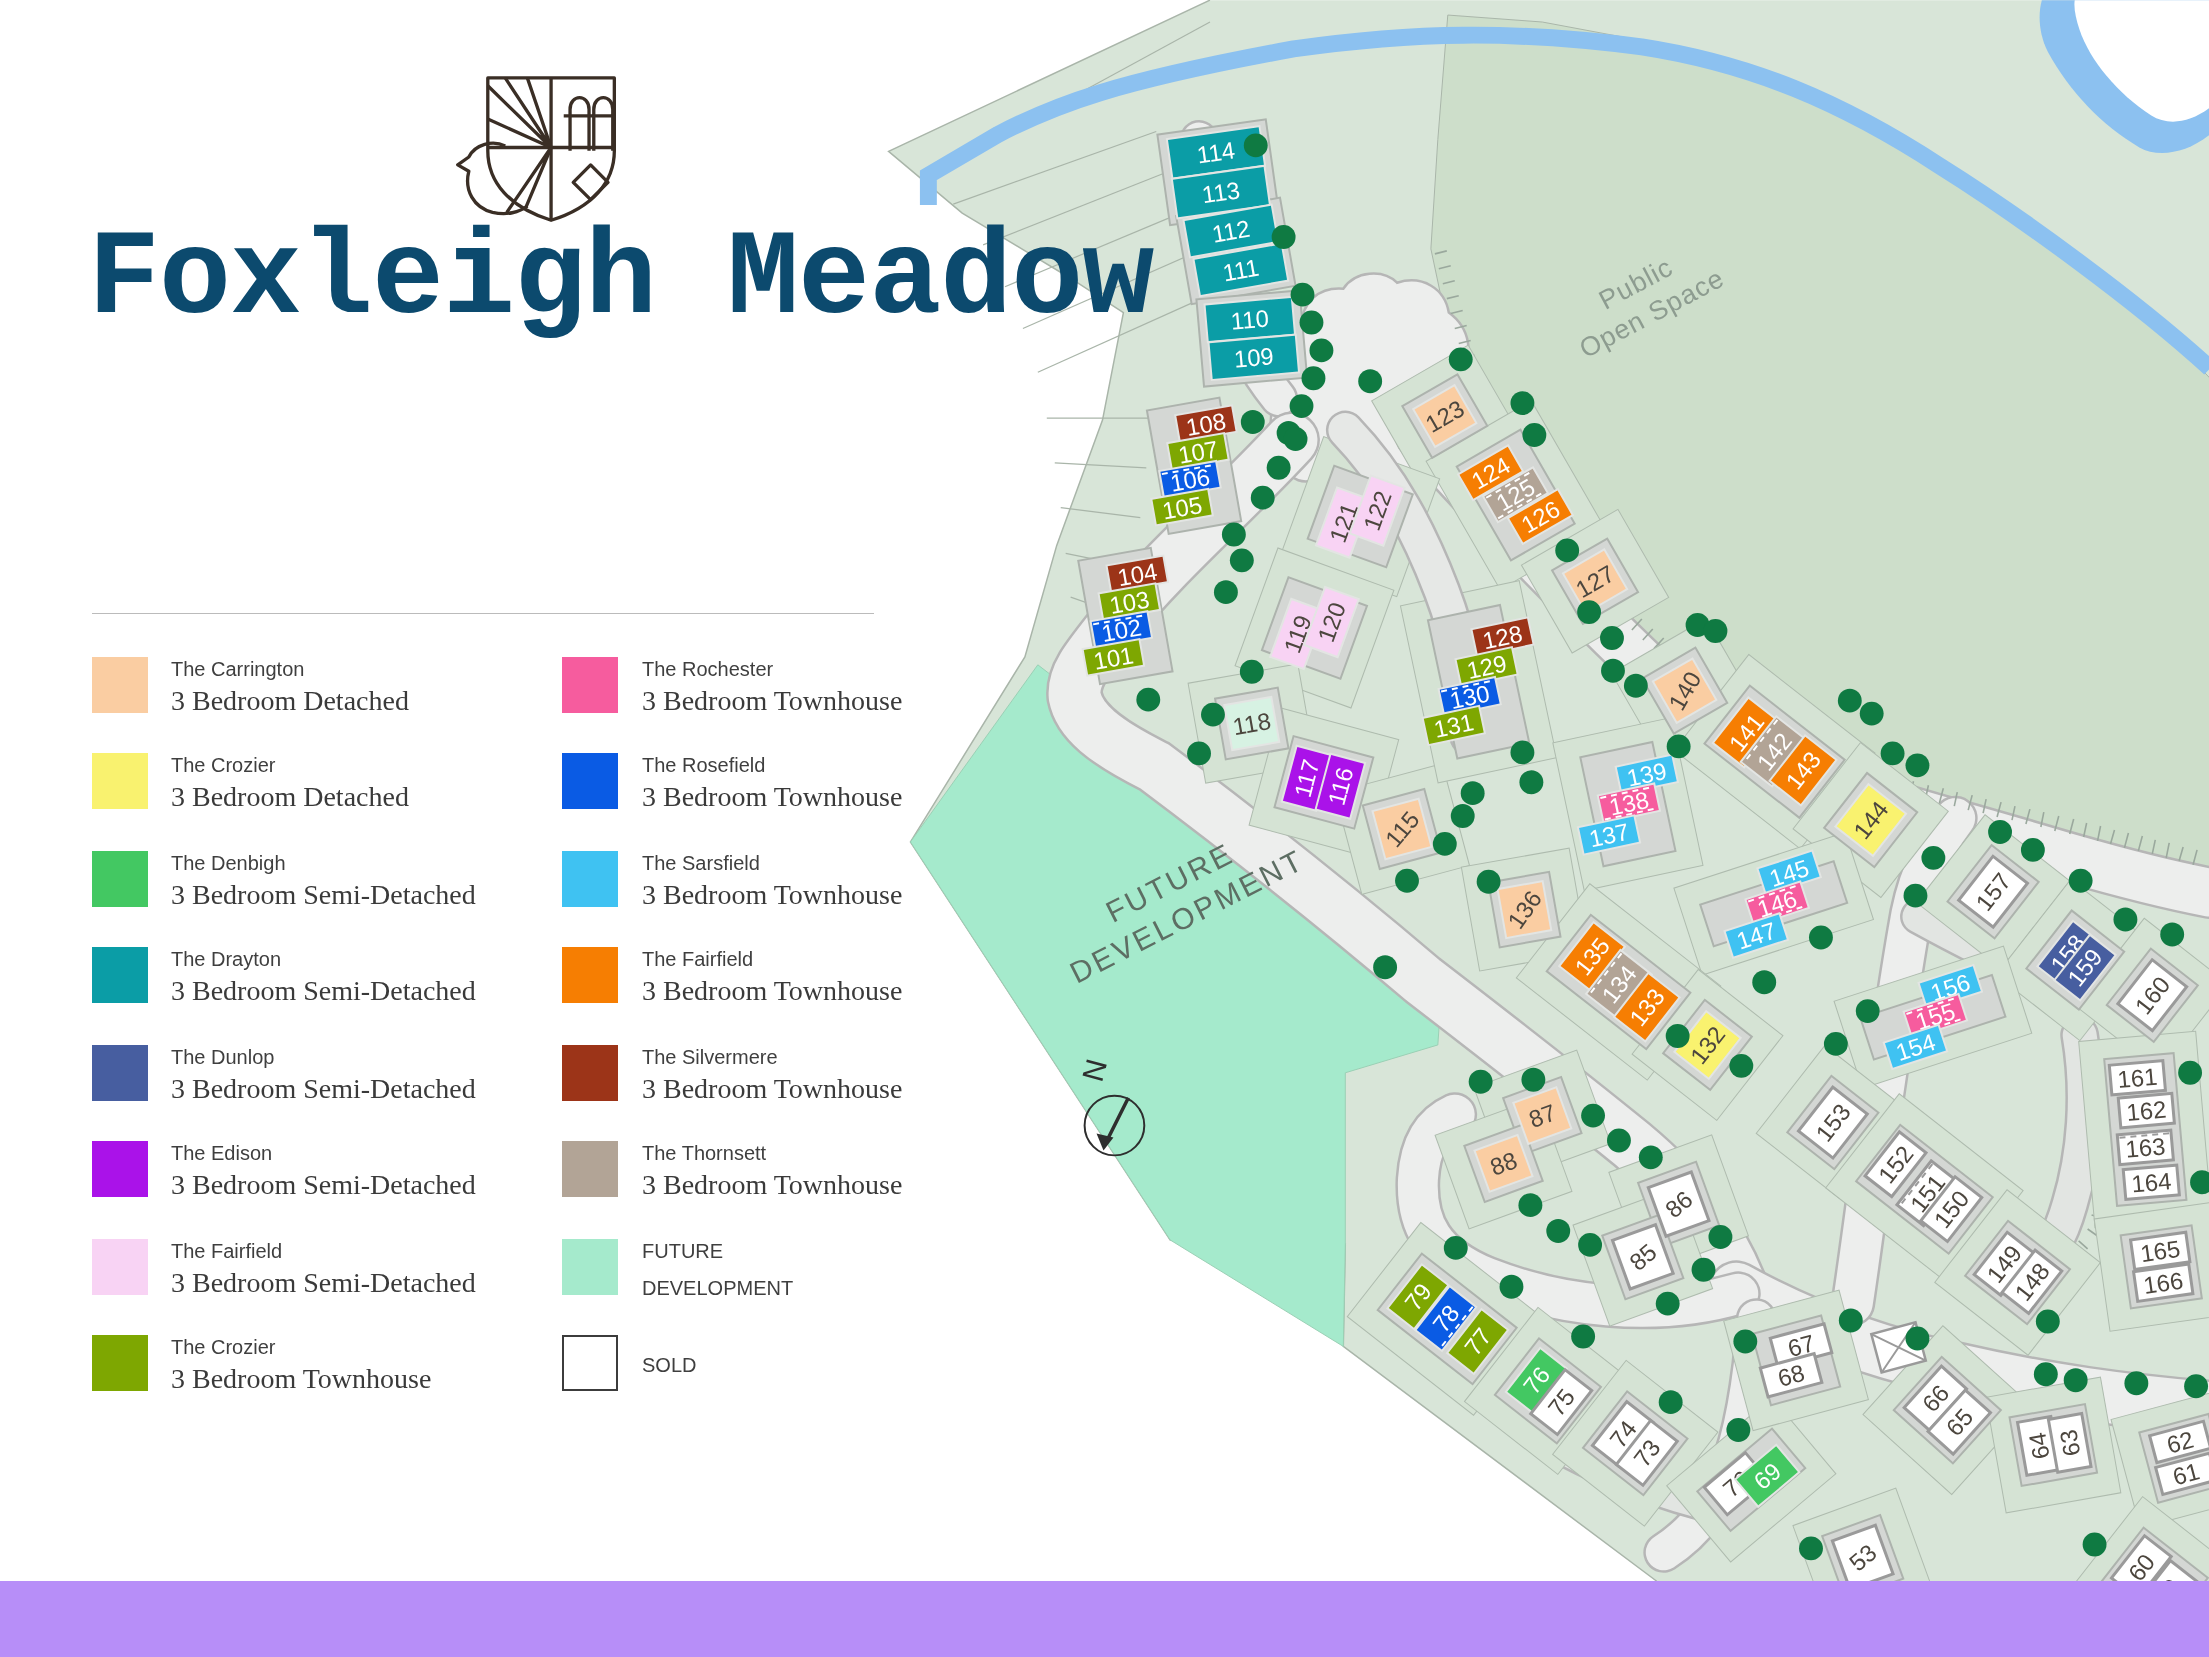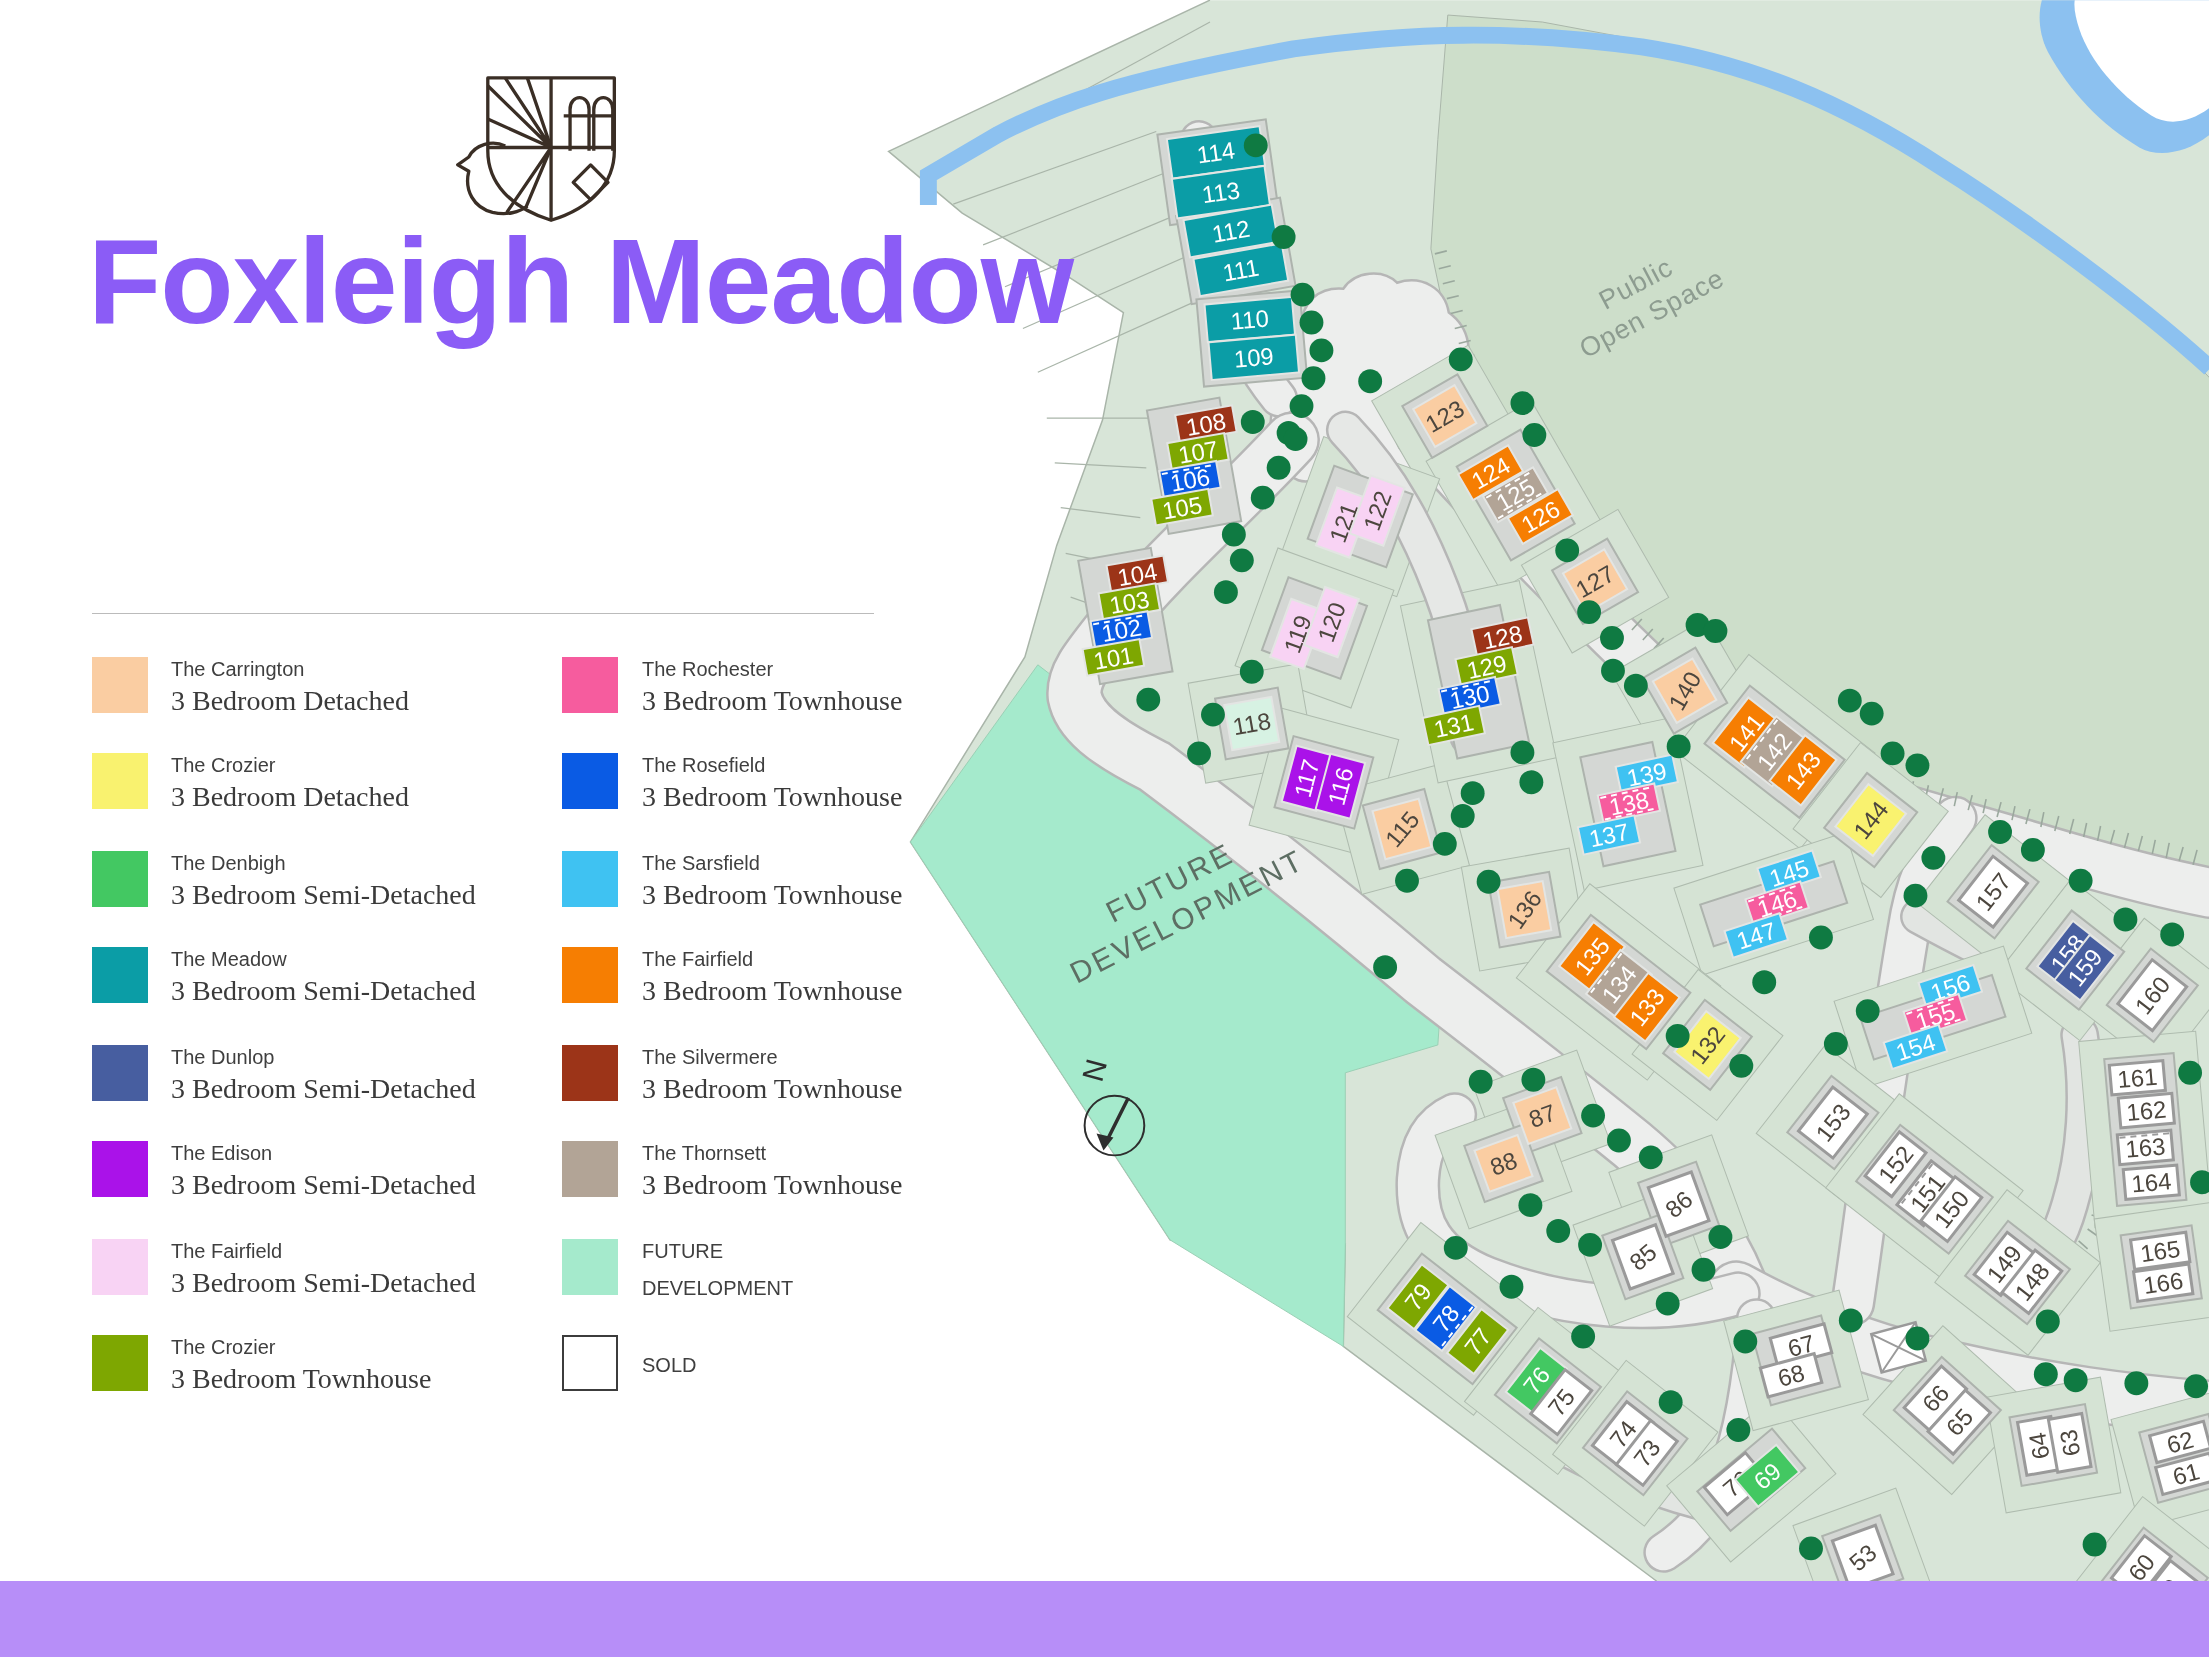--- a/index.html
+++ b/index.html
@@ -1,17 +1,17 @@
 <!DOCTYPE html>
 <html><head><meta charset="utf-8"><style>
 html,body{margin:0;padding:0;background:#fff}
 #page{position:relative;width:2210px;height:1658px;overflow:hidden;background:#fff;font-family:"Liberation Sans",sans-serif}
 #map{position:absolute;left:0;top:0}
 #logo{position:absolute;left:453px;top:68px}
-#title{position:absolute;left:88px;top:212px;width:975px;font-family:Liberation Sans, sans-serif;font-weight:bold;font-size:120px;color:#8b5cf6;letter-spacing:-1px;white-space:nowrap}
+#title{position:absolute;left:88px;top:212px;width:975px;font-family:Liberation Mono, monospace;font-weight:bold;font-size:120px;color:#0c4a6e;letter-spacing:-1px;white-space:nowrap}
 #keyhead{position:absolute;left:92px;top:527px;font-size:48px;font-weight:bold;color:#241D15}
 #keyline{position:absolute;left:92px;top:613px;width:782px;border-top:1.6px solid #bbb}
 .sw{position:absolute;width:56px;height:56px}
 .kn{position:absolute;font-size:20px;color:#3F3F3F;line-height:37px}
 .ks{position:absolute;font-family:"Liberation Serif",serif;font-size:28px;color:#3A3A3A}
 #purple{position:absolute;left:0;top:1581px;width:2210px;height:77px;background:#B78EF8}
 </style></head>
 <body>
 <div id="page">
 
@@ -1191,21 +1191,21 @@
 
 <div class="sw" style="left:92px;top:753px;background:#F9F26F"></div>
 <div class="kn" style="left:171px;top:747px">The Crozier</div>
 <div class="ks" style="left:171px;top:781px">3 Bedroom Detached</div>
 
 <div class="sw" style="left:92px;top:851px;background:#43C862"></div>
 <div class="kn" style="left:171px;top:845px">The Denbigh</div>
 <div class="ks" style="left:171px;top:879px">3 Bedroom Semi-Detached</div>
 
 <div class="sw" style="left:92px;top:947px;background:#0B9DA6"></div>
-<div class="kn" style="left:171px;top:941px">The Meadow</div>
+<div class="kn" style="left:171px;top:941px">The Drayton</div>
 <div class="ks" style="left:171px;top:975px">3 Bedroom Semi-Detached</div>
 
 <div class="sw" style="left:92px;top:1045px;background:#475EA0"></div>
 <div class="kn" style="left:171px;top:1039px">The Dunlop</div>
 <div class="ks" style="left:171px;top:1073px">3 Bedroom Semi-Detached</div>
 
 <div class="sw" style="left:92px;top:1141px;background:#AA12E9"></div>
 <div class="kn" style="left:171px;top:1135px">The Edison</div>
 <div class="ks" style="left:171px;top:1169px">3 Bedroom Semi-Detached</div>
 

